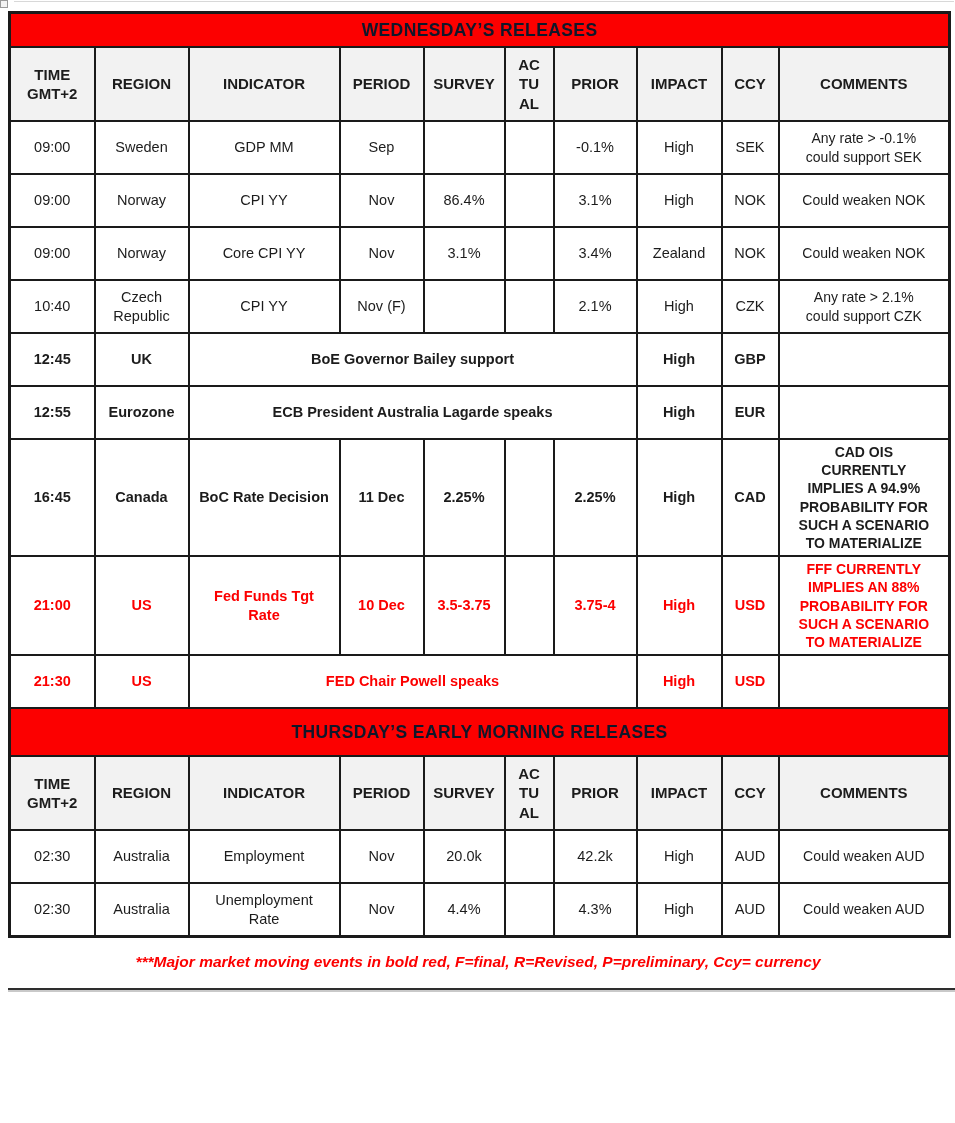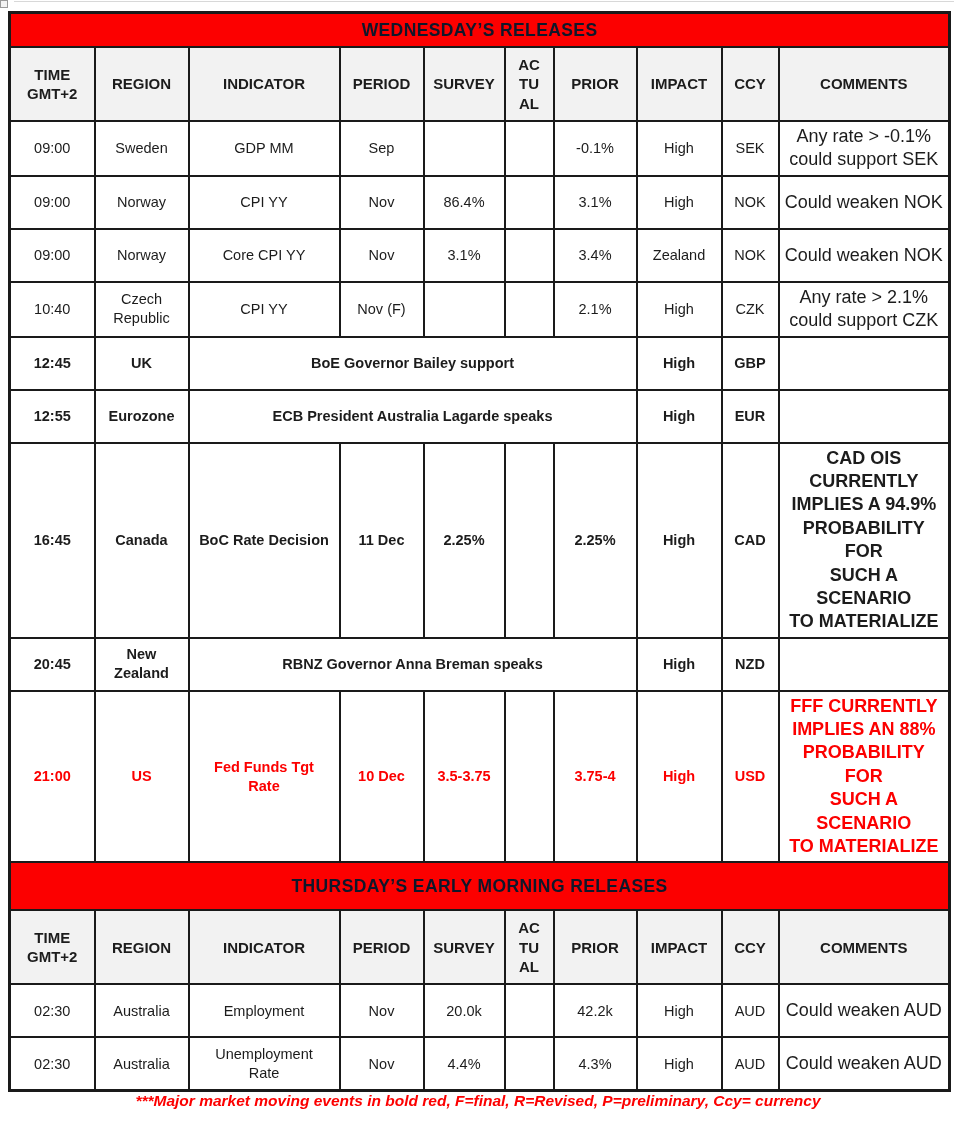--- a/index.html
+++ b/index.html
@@ -32,23 +32,23 @@
   }
   td{height:45px;}
   th{background:var(--header-bg);font-weight:bold;height:66px;font-size:15px;}
   tr.banner-row td{
     background:var(--banner-red);color:#0f172a;font-weight:bold;
     font-size:17.5px;letter-spacing:.4px;height:26px;
   }
   tr.banner-row.second td{height:40px;}
   tr.style-bold td{font-weight:bold;}
   tr.style-red td{font-weight:bold;color:var(--red-text);}
-  td.cell-comments{font-size:18px;}
+  td.cell-comments{font-size:14px;}
   .footnote{
-    width:940px;text-align:center;
+    width:940px;text-align:center;margin-top:15px;
     color:var(--red-text);font-weight:bold;font-style:italic;font-size:15.5px;
   }
   .bottom-rule{
     width:947px;margin-top:17px;height:2px;
     background:#2e2e2e;border-bottom:2px solid #c9c9c9;
   }
 </style>
 </head>
 <body>
 
@@ -165,45 +165,44 @@
           <td class="cell-prior">2.25%</td>
           <td class="cell-impact">High</td>
           <td class="cell-ccy">CAD</td>
           <td class="cell-comments">CAD OIS
 CURRENTLY
 IMPLIES A 94.9%
 PROBABILITY FOR
 SUCH A SCENARIO
 TO MATERIALIZE</td>
         </tr>
-        <tr class="style-bold">
-          <td class="cell-time">20:45</td>
-          <td class="cell-region">New
-Zealand</td>
-          <td class="cell-event" colspan="5">RBNZ Governor Anna Breman speaks</td>
-          <td class="cell-impact">High</td>
-          <td class="cell-ccy">NZD</td>
-          <td class="cell-comments"></td>
-        </tr>
         <tr class="style-red">
           <td class="cell-time">21:00</td>
           <td class="cell-region">US</td>
           <td class="cell-indicator">Fed Funds Tgt
 Rate</td>
           <td class="cell-period">10 Dec</td>
           <td class="cell-survey">3.5-3.75</td>
           <td class="cell-actual"></td>
           <td class="cell-prior">3.75-4</td>
           <td class="cell-impact">High</td>
           <td class="cell-ccy">USD</td>
           <td class="cell-comments">FFF CURRENTLY
 IMPLIES AN 88%
 PROBABILITY FOR
 SUCH A SCENARIO
 TO MATERIALIZE</td>
+        </tr>
+        <tr class="style-red">
+          <td class="cell-time">21:30</td>
+          <td class="cell-region">US</td>
+          <td class="cell-event" colspan="5">FED Chair Powell speaks</td>
+          <td class="cell-impact">High</td>
+          <td class="cell-ccy">USD</td>
+          <td class="cell-comments"></td>
         </tr>
         <tr class="banner-row second">
           <td class="banner-cell" colspan="10">THURSDAY’S EARLY MORNING RELEASES</td>
         </tr>
         <tr class="col-header-row">
           <th class="col-time">TIME
 GMT+2</th>
           <th class="col-region">REGION</th>
           <th class="col-indicator">INDICATOR</th>
           <th class="col-period">PERIOD</th>

